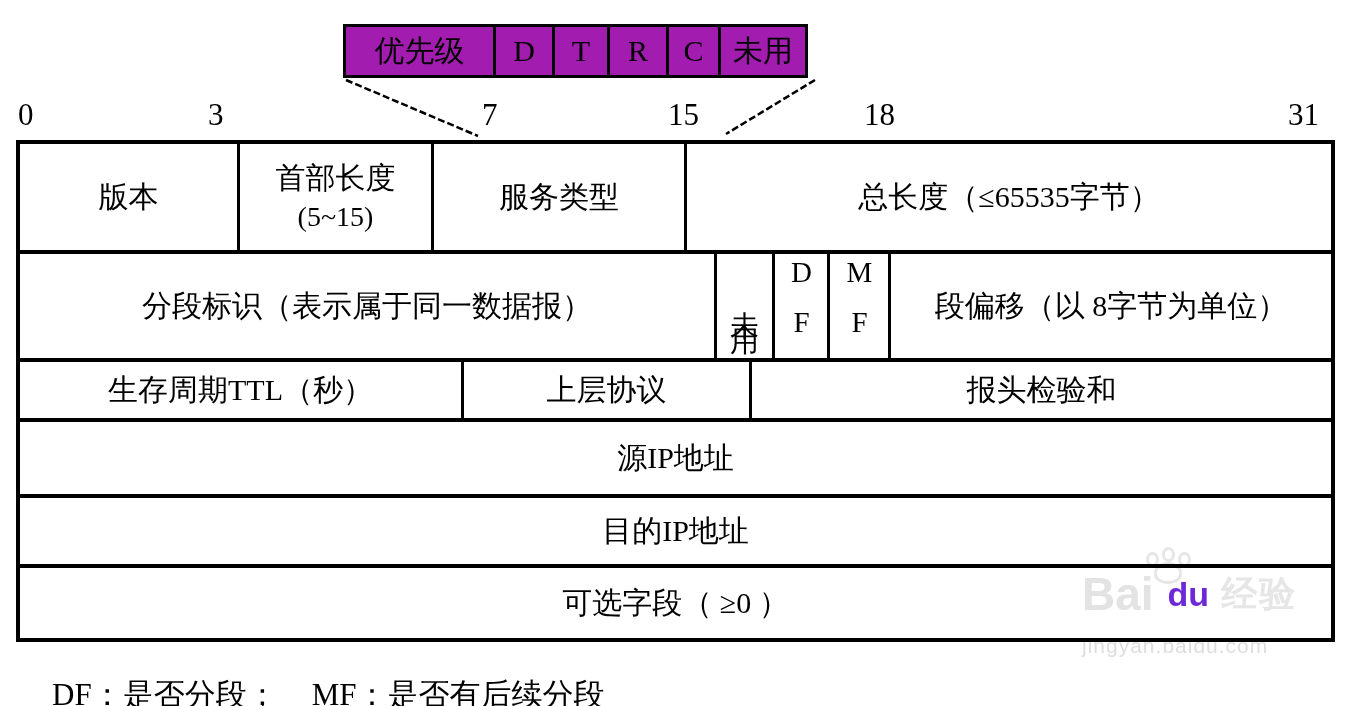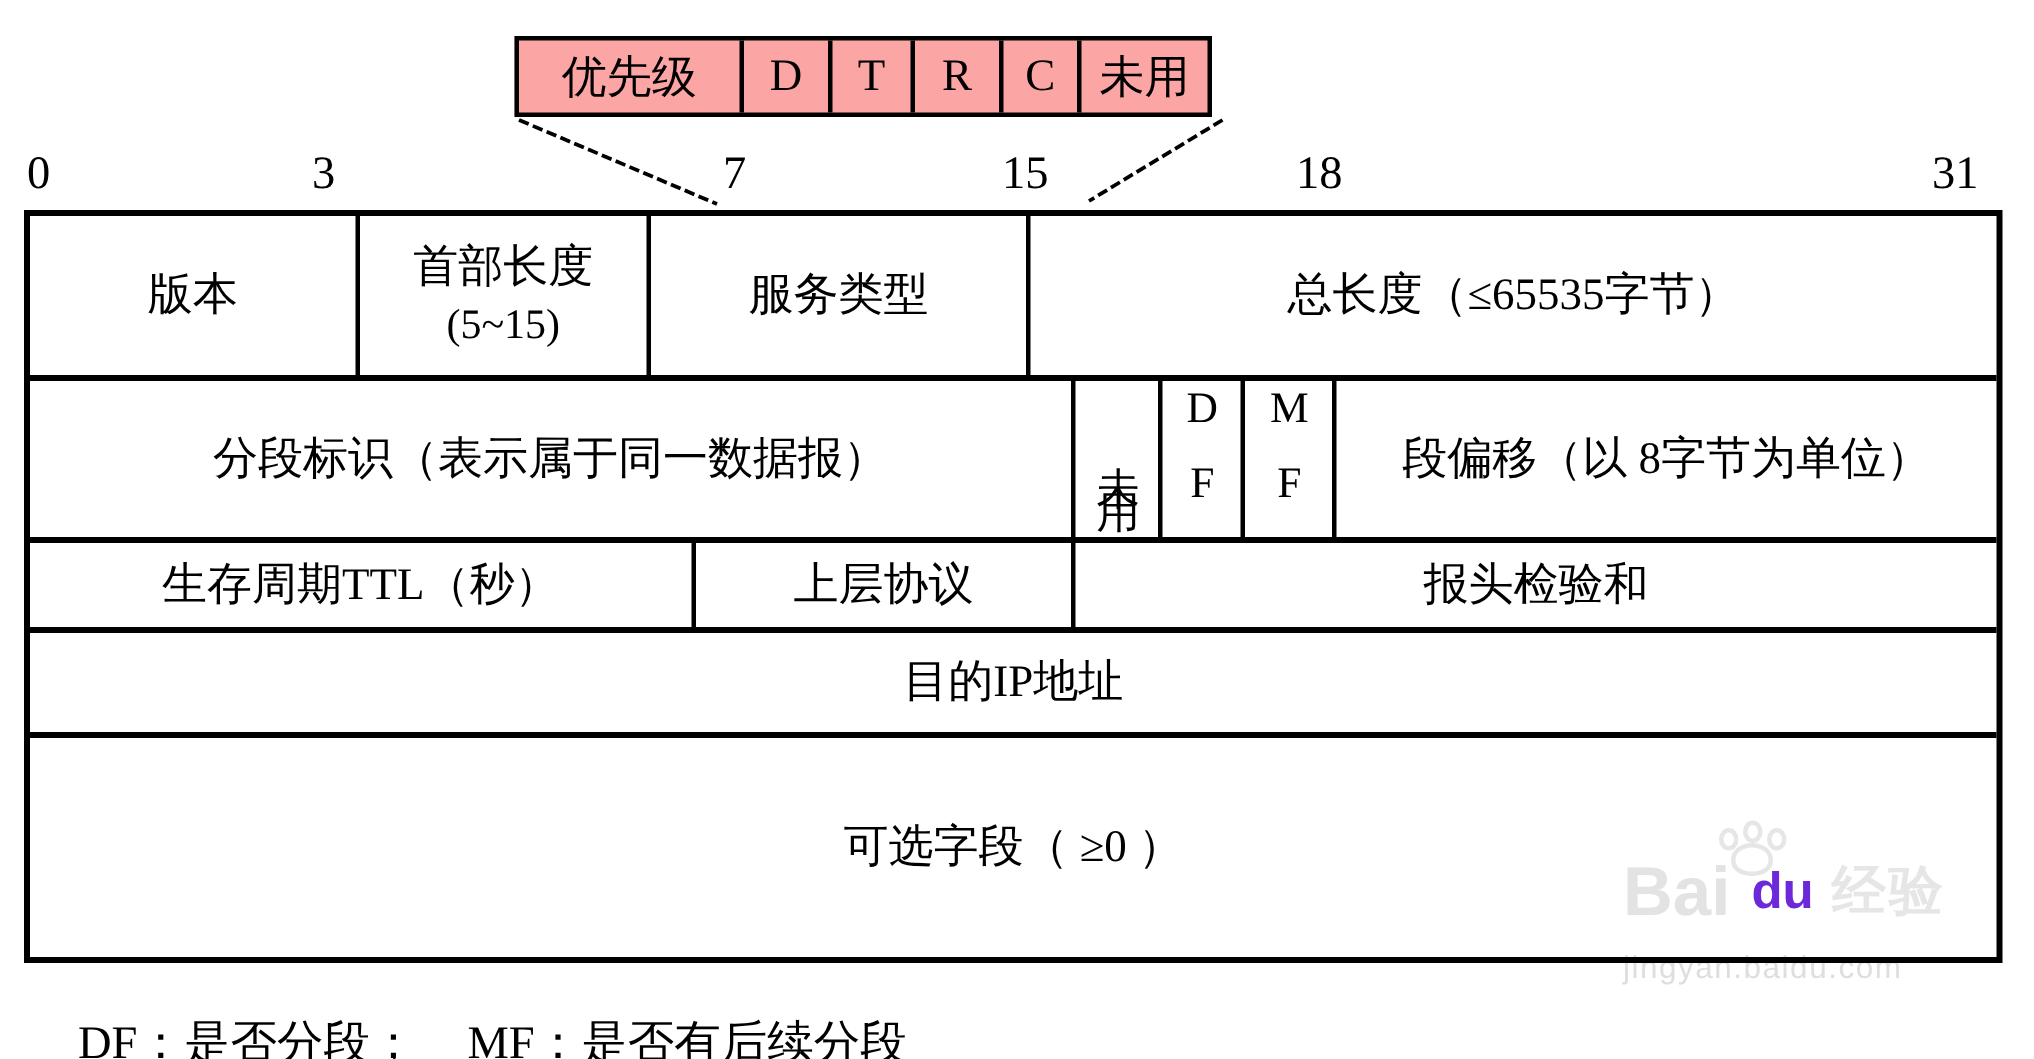--- a/index.html
+++ b/index.html
@@ -3,21 +3,21 @@
 <meta charset="utf-8">
 <style>
   html,body{margin:0;padding:0;background:#ffffff;}
   .canvas{
     position:relative;width:1356px;height:706px;background:#ffffff;overflow:hidden;
     font-family:"Liberation Serif","DejaVu Serif",serif;color:#000;
   }
   
   .mini-table{
     position:absolute;left:343px;top:24px;height:54px;display:flex;
-    border:3px solid #000;box-sizing:border-box;background:#fca5a5;z-index:3;
+    border:3px solid #000;box-sizing:border-box;background:#a21caf;z-index:3;
   }
   .mini-cell{
     display:flex;align-items:center;justify-content:center;
     border-right:3px solid #000;font-size:30px;box-sizing:border-box;
   }
   .mini-cell:last-child{border-right:none;}
   
   .bit-label{position:absolute;top:98px;font-size:31px;line-height:34px;z-index:3;}
   
   .connectors{position:absolute;left:0;top:0;width:1356px;height:706px;z-index:2;}
@@ -143,28 +143,33 @@
       </div>
       <div class="cell" style="flex:1">
         <span>段偏移（以 8字节为单位）</span>
       </div>
     </div>
 
     <div class="row" style="height:60px">
       <div class="cell" style="width:444px">
         <span>生存周期TTL（秒）</span>
       </div>
-      <div class="cell" style="width:253px">
+      <div class="cell" style="width:288px">
         <span>上层协议</span>
       </div>
       <div class="cell" style="flex:1">
         <span>报头检验和</span>
       </div>
     </div>
 
+    <div class="row" style="height:76px">
+      <div class="cell" style="flex:1">
+        <span>源IP地址</span>
+      </div>
+    </div>
 
     <div class="row" style="height:70px">
       <div class="cell" style="flex:1">
         <span>目的IP地址</span>
       </div>
     </div>
 
     <div class="row">
       <div class="cell" style="flex:1">
         <span>可选字段（ ≥0 ）</span>

